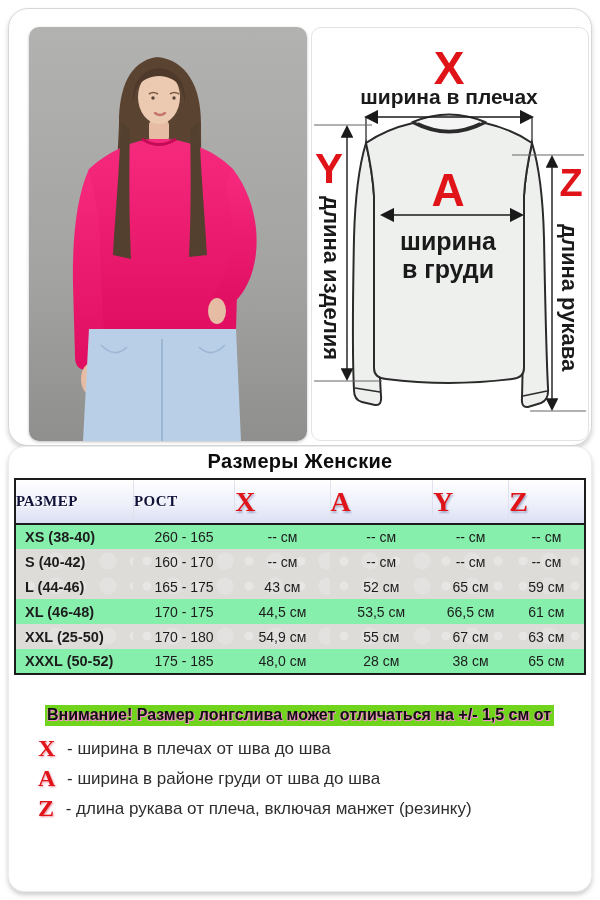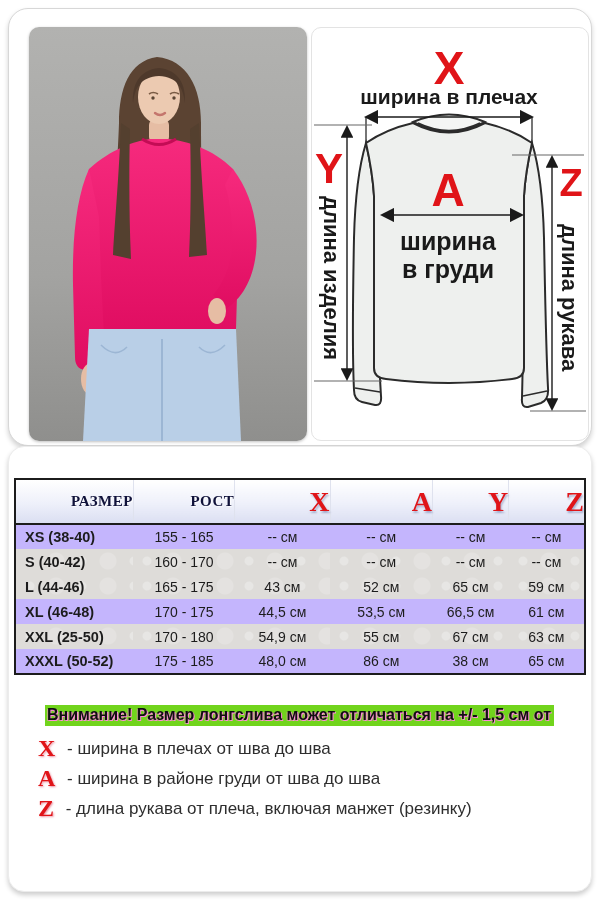--- a/index.html
+++ b/index.html
@@ -20,33 +20,33 @@
     background:#fff; border:1px solid #ececec; border-radius:16px;
     box-shadow:0 3px 5px rgba(0,0,0,.2); }
 
   .section-title { position:absolute; left:0; top:450px; width:600px; text-align:center;
     font-size:20px; font-weight:bold; color:#0c0c0c; letter-spacing:.3px; }
 
   
   .size-table-wrap { position:absolute; left:14px; top:478px; width:572px; }
   table.size-table { width:572px; border-collapse:collapse; table-layout:fixed;
     border:2px solid #1c1c1c; }
-  table.size-table thead th { height:45px; vertical-align:middle; text-align:right;
+  table.size-table thead th { height:45px; vertical-align:middle; text-align:left;
     background:linear-gradient(#ffffff 0%, #eef0fa 55%, #dbdff2 100%);
     border-left:1px solid #dfe2ee; border-bottom:2px solid #1c1c1c; }
   table.size-table thead th:first-child { border-left:none; }
   .th-dark { font-family:"Liberation Serif", serif; font-weight:bold; font-size:15px;
     color:#10123a; letter-spacing:.5px; text-shadow:1px 1px 1px rgba(255,255,255,.9); }
   .th-red { font-family:"Liberation Serif", serif; font-weight:bold; font-size:28px;
     color:#e01418; text-shadow:1px 2px 2px rgba(110,120,170,.55); }
   table.size-table tbody td { height:25px; font-size:14px; color:#1c1c1c;
     text-align:center; vertical-align:middle; }
   table.size-table tbody td:first-child { text-align:left; padding-left:9px;
     font-weight:bold; font-size:14.5px; }
-  tr.row-even td { background:#c4b5fd;margin-left:9px; }
+  tr.row-even td { background:#86efac;margin-left:9px; }
   tr.row-odd td  { background:#dedcd9;
     background-image:radial-gradient(circle at 14px 12px, rgba(255,255,255,.28) 4px, transparent 5px),
                      radial-gradient(circle at 40px 12px, rgba(255,255,255,.18) 8px, transparent 9px);
     background-size:52px 25px; }
 
   
   .warning { position:absolute; left:14px; top:705px; width:575px; line-height:20px;margin-left:31px; }
   .warning .mark { display:inline-block; background:#71d41c; color:#101010;
     font-weight:bold; font-size:16px; padding:0 3px 1px 2px; margin-bottom:1px;
     text-shadow:1px 1px 0 #ff8ad9, -1px 1px 0 rgba(255,138,217,.55); }
@@ -167,20 +167,21 @@
           <text x="136" y="178" text-anchor="middle" font-family="Liberation Sans, sans-serif" font-size="46" font-weight="bold" fill="#e01418">A</text>
           <text x="136" y="222" text-anchor="middle" font-family="Liberation Sans, sans-serif" font-size="25" font-weight="bold" fill="#1a1a1a">ширина</text>
           <text x="136" y="250" text-anchor="middle" font-family="Liberation Sans, sans-serif" font-size="25" font-weight="bold" fill="#1a1a1a">в груди</text>
         </g>
       </svg>
     </div>
   </div>
 
   <div class="bottom-card"></div>
 
+  <div class="section-title">Размеры Женские</div>
 
   <div class="size-table-wrap">
     <table class="size-table">
       <colgroup>
         <col style="width:118px">
           <col style="width:101px">
           <col style="width:95px">
         <col style="width:102px">
           <col style="width:76px">
           <col style="width:76px">
@@ -191,21 +192,21 @@
           <th class="th-dark">РОСТ</th>
           <th class="th-red">X</th>
           <th class="th-red">A</th>
           <th class="th-red">Y</th>
           <th class="th-red">Z</th>
         </tr>
       </thead>
       <tbody>
           <tr class="row-even">
             <td>XS (38-40)</td>
-            <td>155 - 165</td>
+            <td>260 - 165</td>
             <td>-- см</td>
             <td>-- см</td>
             <td>-- см</td>
             <td>-- см</td>
           </tr>
           <tr class="row-odd">
             <td>S (40-42)</td>
             <td>160 - 170</td>
             <td>-- см</td>
             <td>-- см</td>
@@ -233,21 +234,21 @@
             <td>170 - 180</td>
             <td>54,9 см</td>
             <td>55 см</td>
             <td>67 см</td>
             <td>63 см</td>
           </tr>
           <tr class="row-even">
             <td>XXXL (50-52)</td>
             <td>175 - 185</td>
             <td>48,0 см</td>
-            <td>86 см</td>
+            <td>28 см</td>
             <td>38 см</td>
             <td>65 см</td>
           </tr>
         </tbody>
     </table>
   </div>
 
   <div class="warning">
     <span class="mark">Внимание! Размер лонгслива может отличаться на +/- 1,5 см от</span><br>
   </div>

